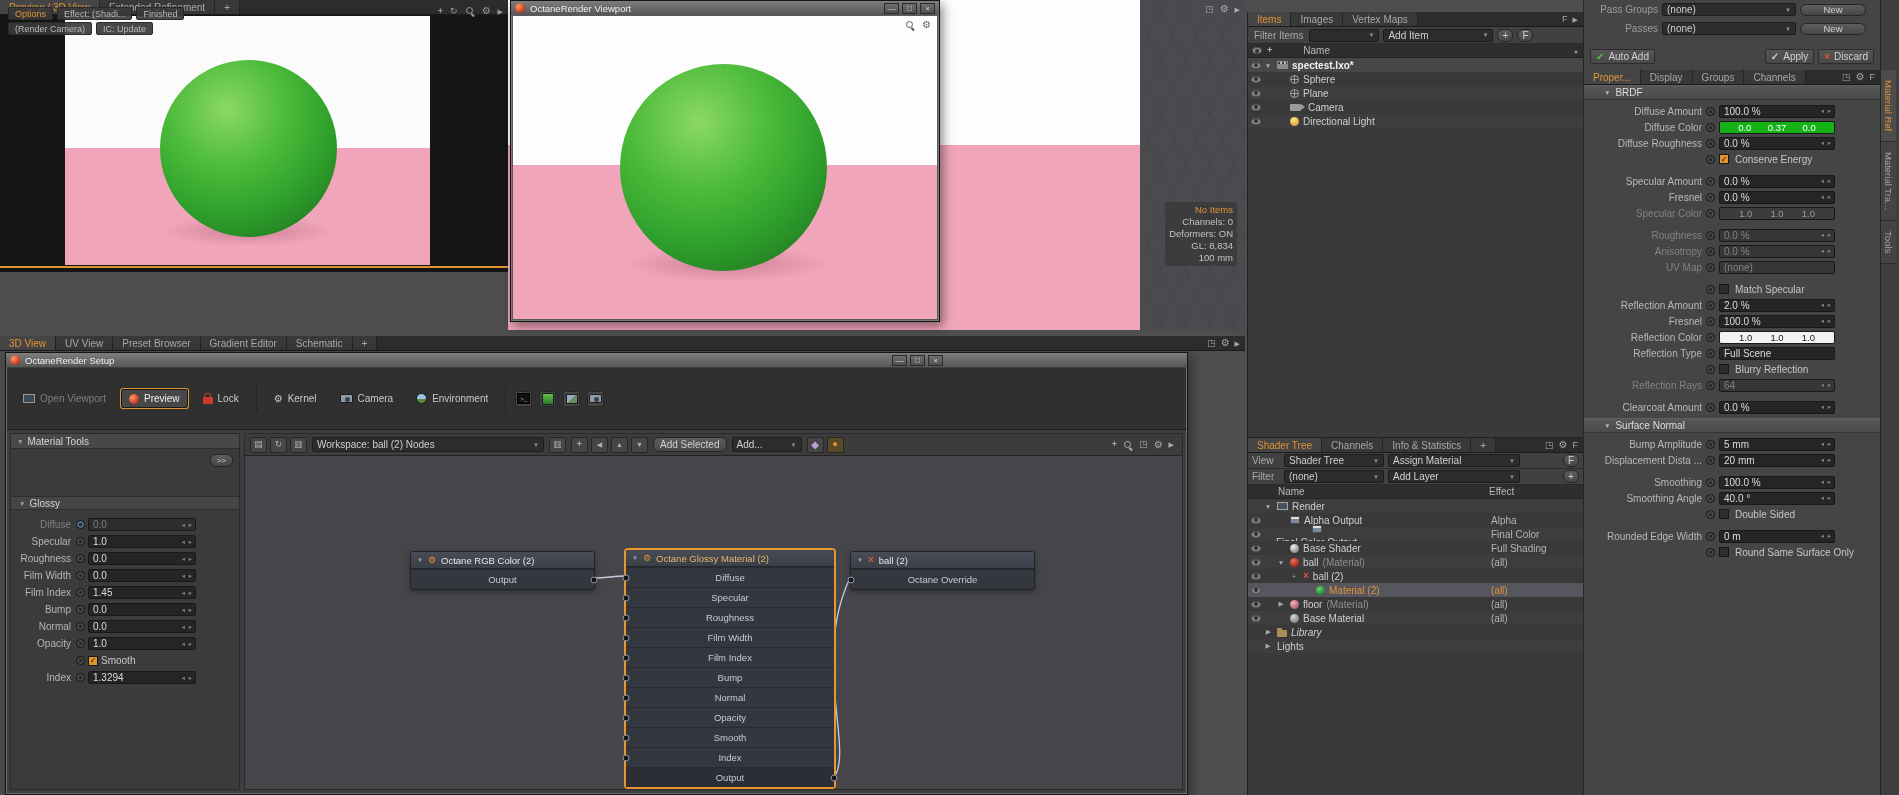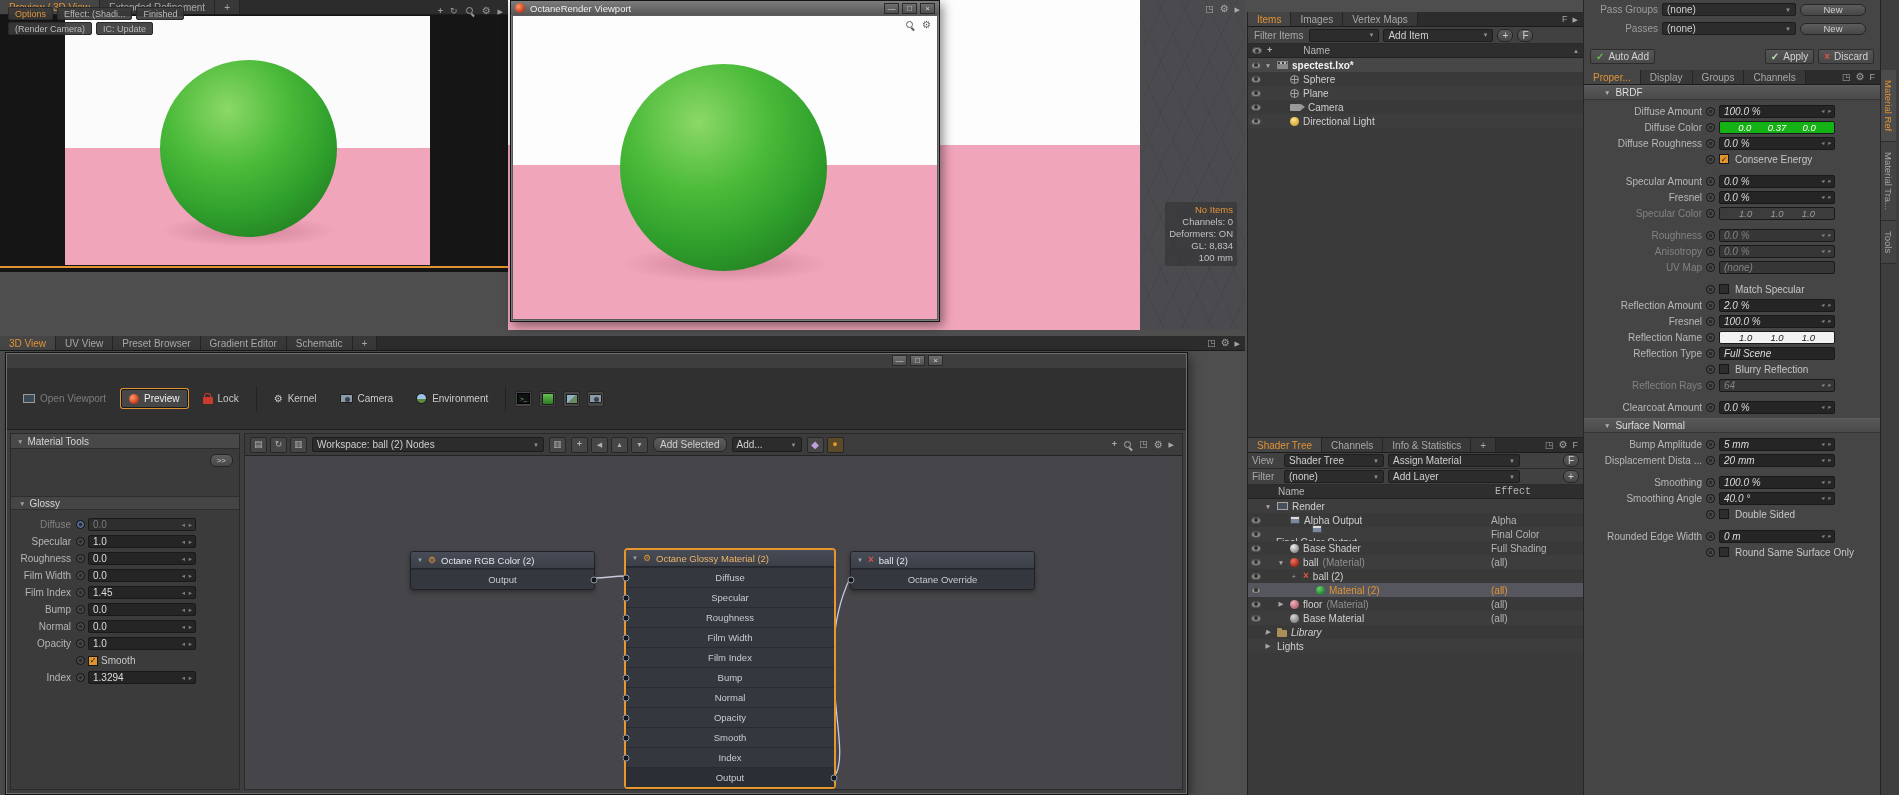--- a/index.html
+++ b/index.html
@@ -125,21 +125,21 @@
   .port-dot{position:absolute;width:7px;height:7px;border-radius:50%;background:#14171b;border:1px solid #8d96a2;top:50%;}
   .port-dot.in{left:0;transform:translate(-50%,-50%);}
   .port-dot.out{left:100%;transform:translate(-50%,-50%);}
 
   
   #items-panel{position:absolute;left:1247px;top:12px;width:336px;height:437px;background:#3a3a3a;border-left:1px solid #222;}
   .filter-row{height:17px;background:#414141;border-bottom:1px solid #2b2b2b;display:flex;align-items:center;gap:4px;padding:0 4px;}
   .filter-row .flab{color:#a8a8a8;padding:0 2px;white-space:nowrap;}
   .hdr-row{height:14px;background:#2e2e2e;border-bottom:1px solid #222;display:flex;align-items:center;gap:5px;padding:0 4px;color:#b8b8b8;position:relative;}
   .hdr-row .hname{padding-left:26px;}
-  .hdr-row .heffect{position:absolute;left:247px;font-family:Liberation Mono, monospace;}
+  .hdr-row .heffect{position:absolute;left:241px;}
   .lrow{height:14px;display:flex;align-items:center;position:relative;font-size:10px;}
   .lrow:nth-child(odd){background:#3d3d3d;} .lrow:nth-child(even){background:#393939;}
   .lrow.bold{background:#474747;} .lrow.bold .lab{font-weight:bold;color:#f2f2f2;}
   .lrow.selected{background:#56565e;} .lrow.selected .lab,.lrow.selected .effect{color:#e09336;}
   .lrow .gutter{width:15px;flex:none;display:flex;justify-content:center;}
   .lrow .tree{display:flex;align-items:center;gap:4px;overflow:hidden;white-space:nowrap;}
   .lrow .expander{width:10px;font-size:6.5px;color:#a8a8a8;text-align:center;flex:none;}
   .lrow .lab{color:#cfcfcf;}
   .lrow .sublab{color:#8f8f8f;}
   .lrow .effect{position:absolute;left:243px;color:#b5b5b5;}
@@ -172,21 +172,21 @@
   #apply-row{height:16px;display:flex;align-items:center;gap:4px;padding:0 6px;margin-top:10px;}
   #apply-row .abtn{display:inline-flex;align-items:center;gap:4px;color:#d2d2d2;padding:1px 5px;border-radius:2px;background:linear-gradient(#555,#484848);border:1px solid #2c2c2c;}
   .ga{color:#5fc04a;font-weight:bold;} .gc{color:#bfe0b0;font-weight:bold;} .rx{color:#e05545;font-weight:bold;}
   #prop-tabbar{margin-top:6px;}
   #prop-rows{position:absolute;left:0;right:0;top:82px;bottom:0;overflow:hidden;}
   .prop-section{height:15px;margin:3px 0;background:linear-gradient(#585858,#4a4a4a);border-top:1px solid #5f5f5f;border-bottom:1px solid #353535;display:flex;align-items:center;gap:5px;padding-left:20px;color:#dedede;}
   .prop-section .sa{font-size:6.5px;color:#b0b0b0;}
   .prop-row{height:16px;display:flex;align-items:center;gap:4px;padding:0 8px 0 6px;}
   .prop-row .plab{width:112px;text-align:right;color:#b8b8b8;flex:none;white-space:nowrap;overflow:hidden;}
   .prop-row.disabled .plab{color:#828282;}
-  .prop-row .field{width:116px;font-style:italic;}
+  .prop-row .field{width:116px;}
   .prop-row.disabled .field{color:#838383;background:#363636;}
   .prop-row .cblab{color:#c6c6c6;padding-left:2px;}
   .prop-gap{height:6px;}
   .cfield{justify-content:space-around;padding:0 10px;font-size:9.5px;}
   .ddf .dda{margin-left:auto;}
 
   
   #side-strip{position:absolute;left:1880px;top:0;width:19px;height:795px;background:#3e3e3e;border-left:1px solid #242424;}
   .vtab{writing-mode:vertical-rl;display:block;padding:10px 2px;color:#a8a8a8;font-size:9.5px;background:#444;border-bottom:1px solid #2d2d2d;text-align:center;white-space:nowrap;}
   .vtab.active{color:#e09336;background:#4c4c4c;}
@@ -273,20 +273,24 @@
     <span class="tab">Schematic</span>
     <span class="tab">+</span>
     <span class="bar-icons">
       <span class="icon i-popout"></span>
       <span class="icon i-gear"></span>
       <span class="icon i-play"></span>
     </span>
   </div>
 
 <div id="setup-window">
+  <div class="titlebar">
+    <span class="icon i-octane"></span>
+    <span>OctaneRender Setup</span>
+  </div>
   <span class="win-btns" id="setup-winbtns">
       <span class="winbtn">—</span>
       <span class="winbtn">□</span>
       <span class="winbtn">×</span>
     </span>
   <div id="sw-toolbar">
       <span class="tb-btn disabled">
         <span class="icon i-monitor"></span>
         <span>Open Viewport</span>
       </span>
@@ -944,21 +948,21 @@
       </div>
       <div class="prop-row">
         <span class="plab">Fresnel</span>
         <span class="knob"></span>
         <span class="field">
           <span>100.0 %</span>
           <span class="spin"></span>
         </span>
       </div>
       <div class="prop-row">
-        <span class="plab">Reflection Name</span>
+        <span class="plab">Reflection Color</span>
         <span class="knob"></span>
         <span class="field cfield" style="background: rgb(242, 242, 242); color: rgb(26, 26, 26);">
           <span>1.0</span>
           <span>1.0</span>
           <span>1.0</span>
         </span>
       </div>
       <div class="prop-row">
         <span class="plab">Reflection Type</span>
         <span class="knob"></span>

